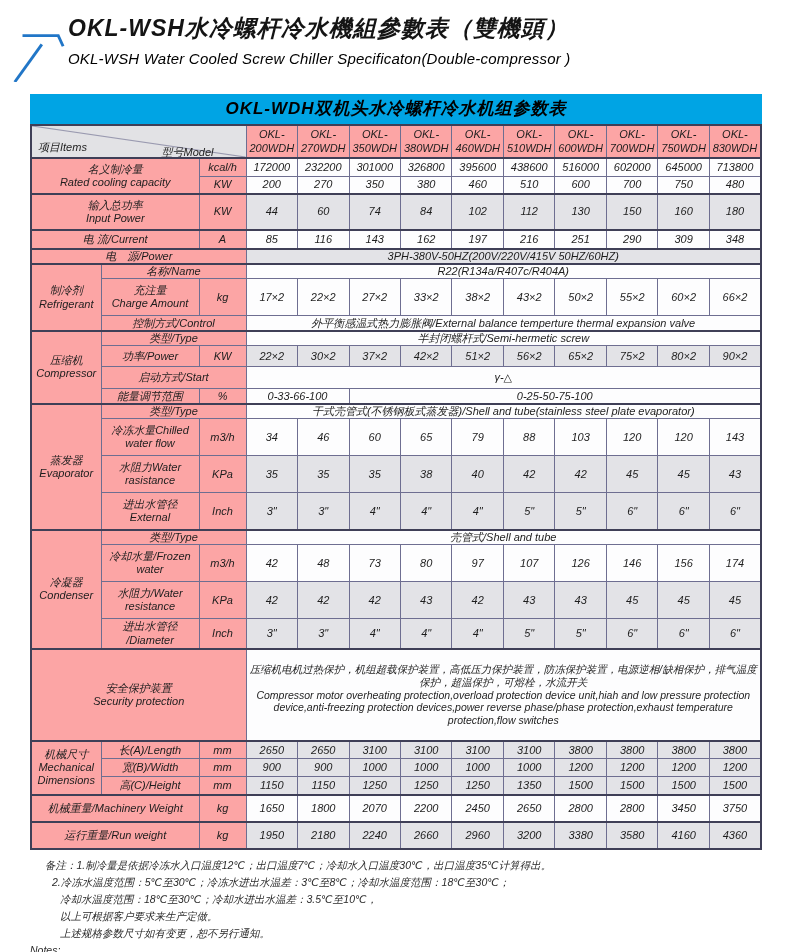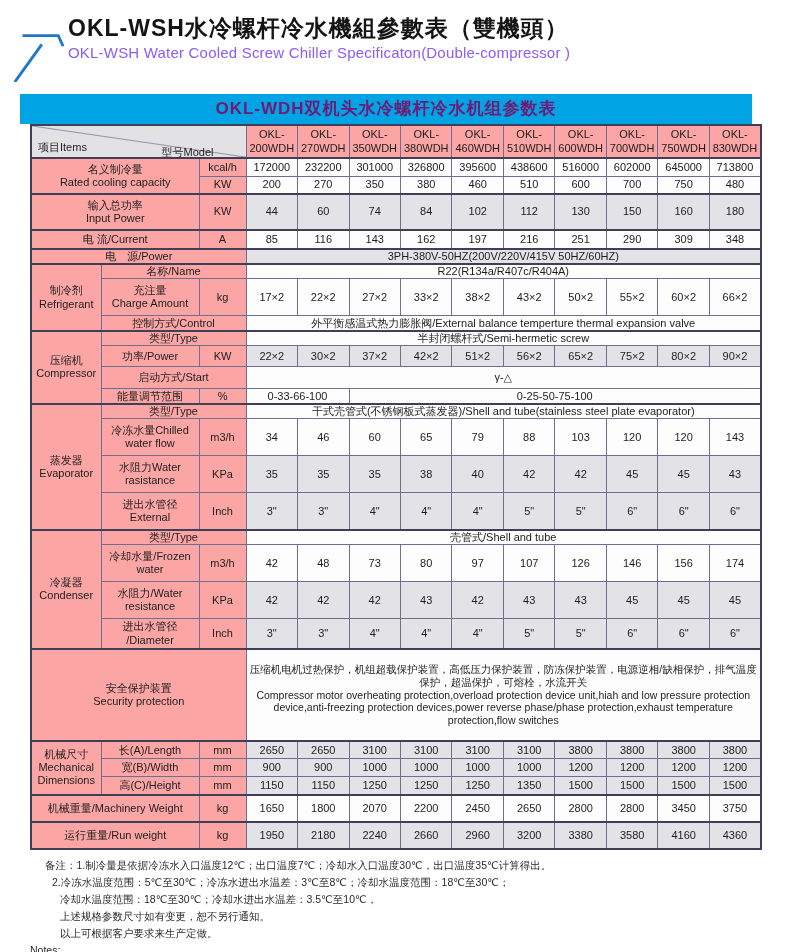--- a/index.html
+++ b/index.html
@@ -1,28 +1,28 @@
 <!DOCTYPE html>
 <html><head>
 <meta charset="utf-8">
 <style>
   html,body{margin:0;padding:0;background:#ffffff;}
   body{width:790px;height:952px;font-family:"Liberation Sans","DejaVu Sans",sans-serif;color:#1f1f1f;overflow:hidden;}
-  .page{position:relative;width:790px;height:952px;background:#fff;}
+  .page{position:relative;width:790px;height:952px;background:#fff;font-style:italic;}
 
   
   .hdr{position:relative;padding:14px 0 0 0;height:70px;}
   .logo{position:absolute;left:8px;top:24px;}
   .titles{margin-left:68px;}
   .title-cn{font-size:23px;font-weight:bold;letter-spacing:1px;margin:0;line-height:1.25;color:#141414;}
-  .title-en{font-size:15px;color:#8b5cf6;margin-top:1px;letter-spacing:0.2px;}
+  .title-en{font-size:15px;color:#000000;margin-top:7px;letter-spacing:0.2px;}
 
   
-  .banner{margin:10px 0 0 20px;width:732px;height:30px;line-height:30px;text-align:center;
-          color:#701a75;font-size:17px;font-weight:bold;letter-spacing:1px;}
+  .banner{margin:10px 0 0 30px;width:732px;height:30px;line-height:30px;text-align:center;
+          color:#000000;font-size:17px;font-weight:bold;letter-spacing:1px;}
 
   
   table.spec{border-collapse:collapse;table-layout:fixed;width:732px;margin-left:30px;
              font-size:11px;color:#1d1d1d;}
   table.spec td,table.spec th{border:1px solid #6e6e91;padding:0 1px;text-align:center;
              vertical-align:middle;font-weight:normal;overflow:hidden;line-height:1.2;}
   table.spec{border:2px solid #3f3f57;}
   tr.sec>td,tr.sec>th{border-top:2px solid #3f3f57;}
   .lbl{background:#fca5a5;}
   .val{background:#fdfdfe;}
@@ -468,19 +468,19 @@
           <td class="val">4160</td>
           <td class="val">4360</td>
         </tr>
     </tbody>
   </table>
 
   <div class="notes">
     <div class="ind1">备注：1.制冷量是依据冷冻水入口温度12℃；出口温度7℃；冷却水入口温度30℃，出口温度35℃计算得出。</div>
     <div class="ind2">2.冷冻水温度范围：5℃至30℃；冷冻水进出水温差：3℃至8℃；冷却水温度范围：18℃至30℃；</div>
     <div class="ind3">冷却水温度范围：18℃至30℃；冷却水进出水温差：3.5℃至10℃，</div>
+    <div class="ind3">以上可根据客户要求来生产定做。</div>
     <div class="ind3">上述规格参数尺寸如有变更，恕不另行通知。</div>
-    <div class="ind3">以上可根据客户要求来生产定做。</div>
     <div>Notes:</div>
 
   </div>
 
 </div>
 
 </body></html>

